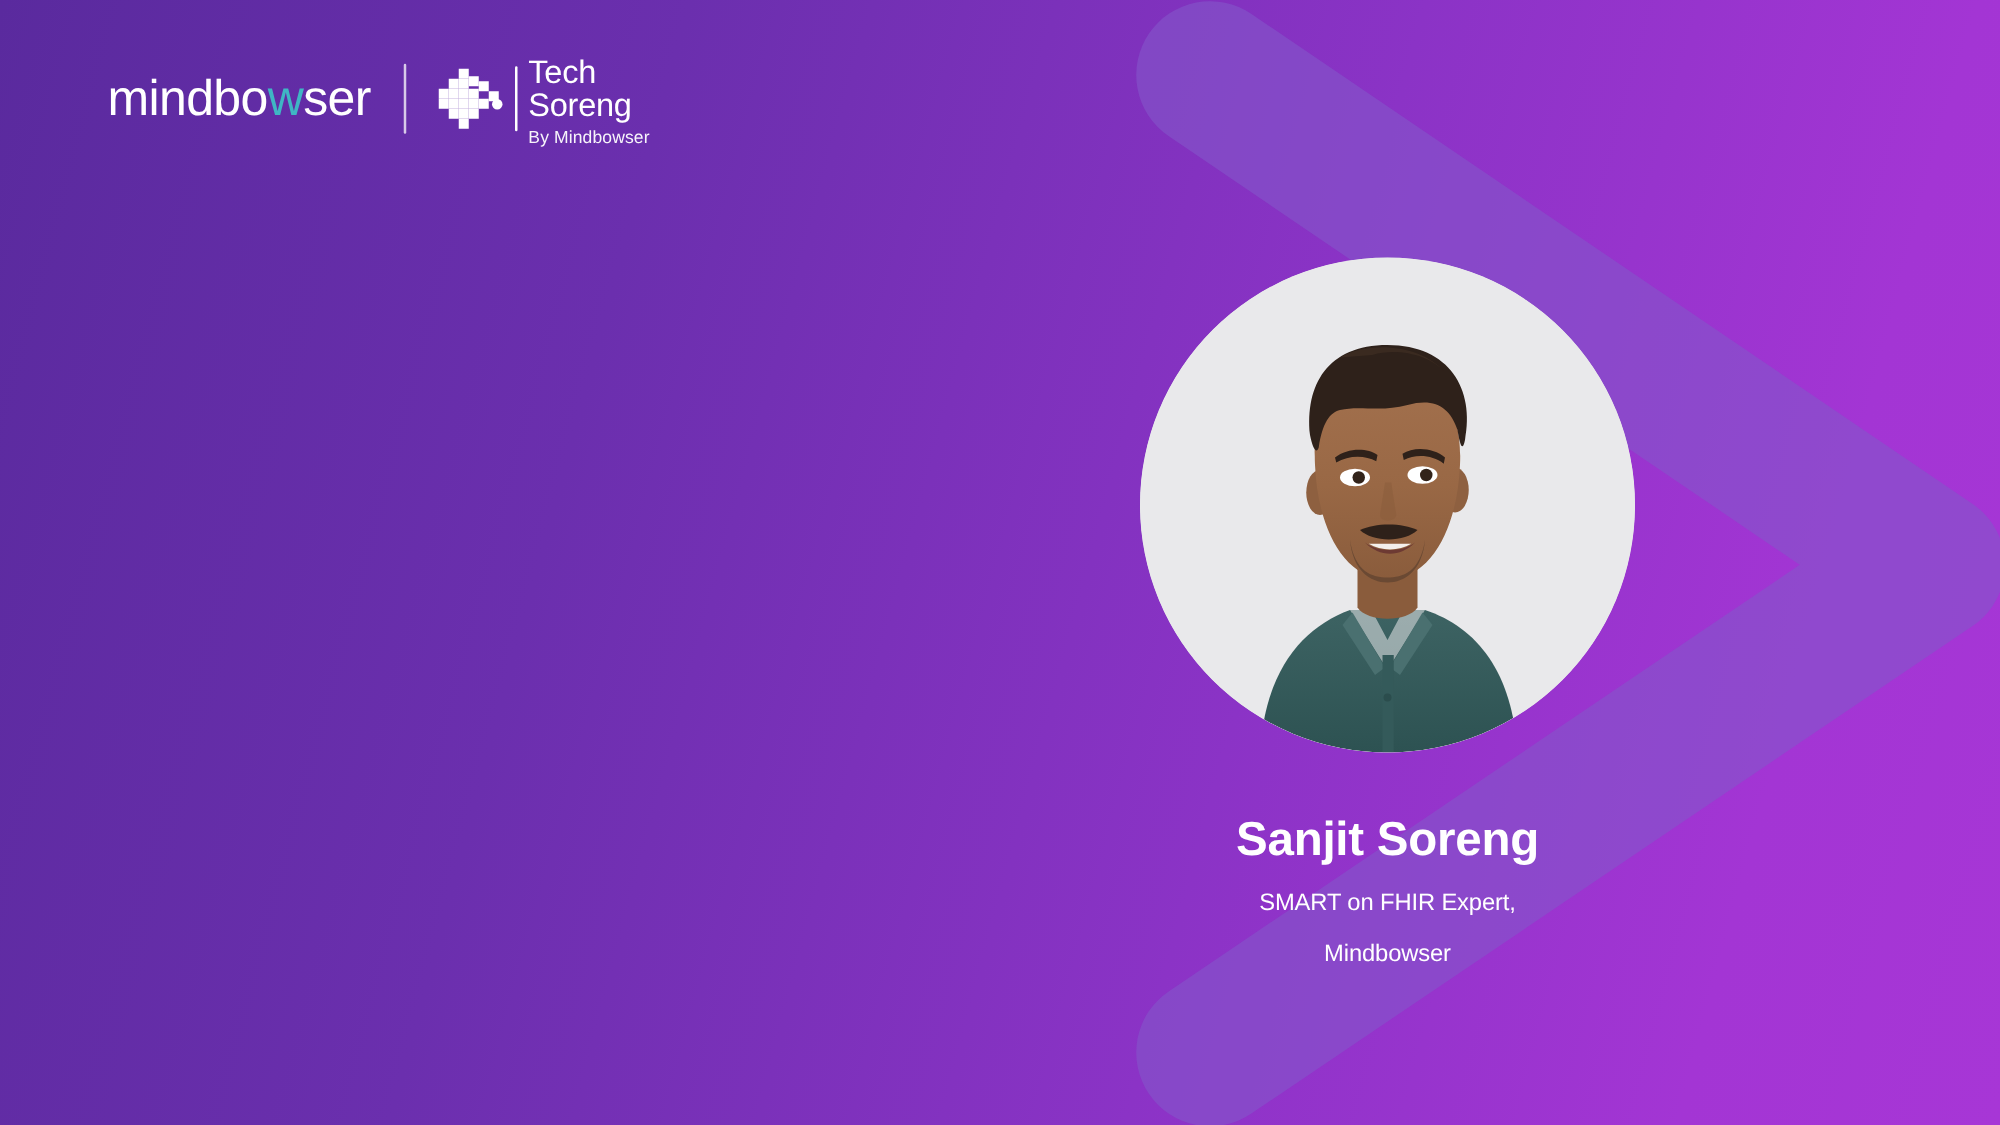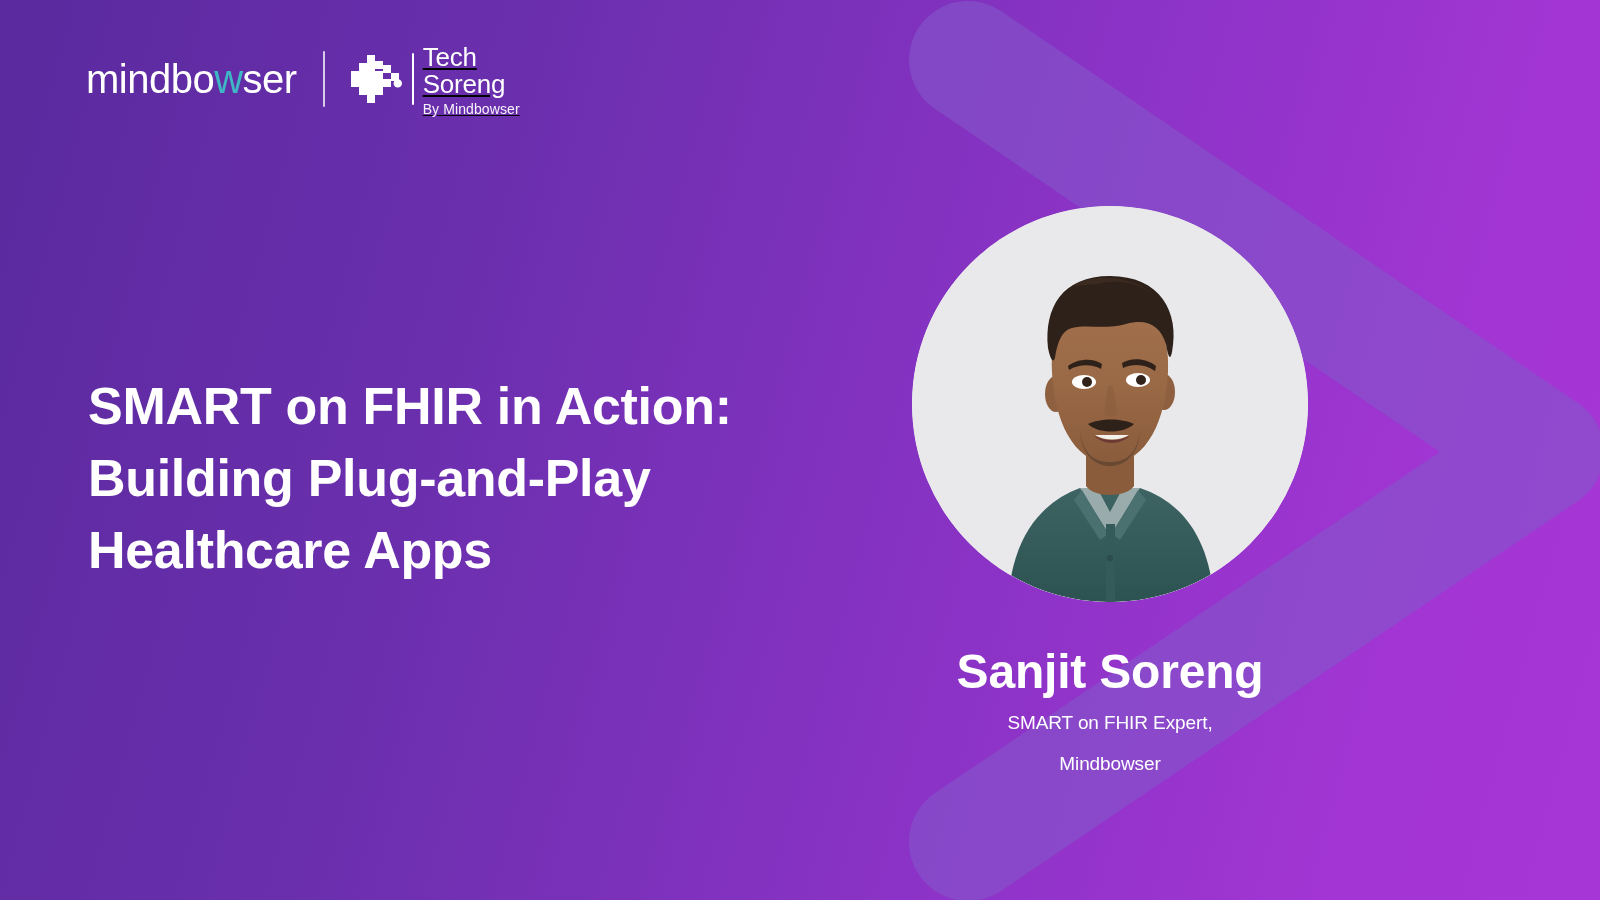--- a/index.html
+++ b/index.html
@@ -48,21 +48,20 @@
     width: 2px;
     height: 56px;
     background: rgba(255,255,255,0.75);
     margin: 0 24px 0 26px;
     border-radius: 1px;
   }
 
   .tech-lockup {
     display: flex;
     align-items: center;
-    text-decoration: underline;
   }
   .tn-glyph { width: 54px; height: 52px; display: block; }
   .tn-rule {
     width: 2px;
     height: 52px;
     background: #ffffff;
     margin: 0 9px 0 9px;
     border-radius: 1px;
   }
   .tn-text { line-height: 1; padding-top: 1px; }
@@ -113,21 +112,21 @@
 
   .speaker-block {
     position: absolute;
     left: 860px;
     top: 648px;
     width: 500px;
     text-align: center;
     color: #ffffff;
   }
   .speaker-name {
-    font-size: 48px;
+    font-size: 38px;
     font-weight: bold;
     letter-spacing: -0.2px;
     line-height: 48px;
     display: block;
   }
   .speaker-role {
     display: block;
     font-size: 19px;
     font-weight: 400;
     line-height: 41px;
@@ -180,25 +179,20 @@
       </svg>
       <div class="tn-rule"></div>
       <div class="tn-text">
         <span class="tn-line">Tech</span>
         <span class="tn-line">Soreng</span>
         <span class="tn-sub">By Mindbowser</span>
       </div>
     </div>
   </div>
 
-  <div class="title">
-    <span class="tline">SMART on FHIR in Action:</span>
-    <span class="tline">Building Plug-and-Play</span>
-    <span class="tline">Healthcare Apps</span>
-  </div>
 
   <div class="avatar">
     <svg viewBox="0 0 396 396" xmlns="http://www.w3.org/2000/svg">
       <defs>
         <clipPath id="circ">
             <circle cx="198" cy="198" r="198"></circle>
           </clipPath>
         <linearGradient id="shirt" x1="0" y1="0" x2="0" y2="1">
           <stop offset="0%" stop-color="#3d6363"></stop>
           <stop offset="100%" stop-color="#2d5252"></stop>

